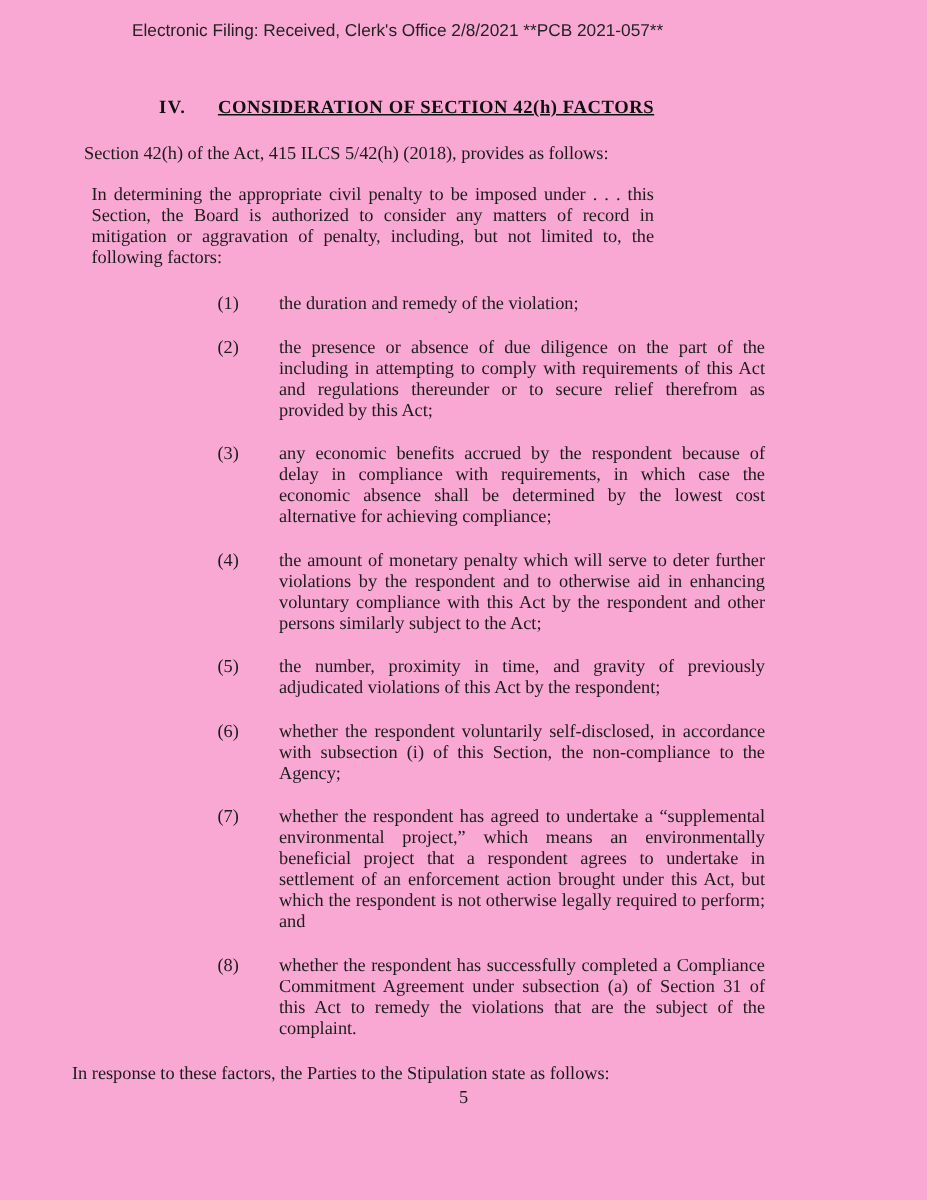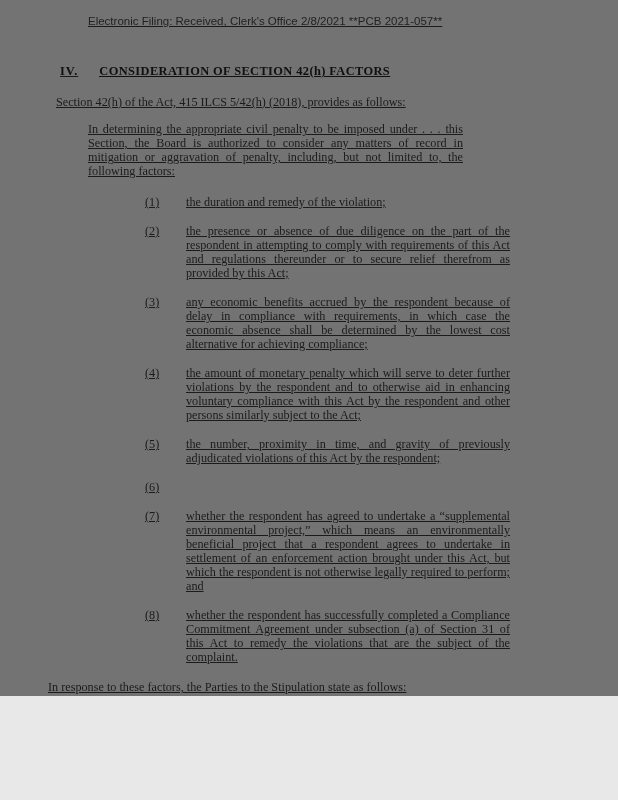--- a/index.html
+++ b/index.html
@@ -3,57 +3,56 @@
 <meta charset="utf-8">
 <style>
   html, body {
     margin: 0;
     padding: 0;
     background: #e8e8e8;
   }
   .page {
     position: relative;
     width: 618px;
-    height: 696px;
+    height: 800px;
     margin: 0 auto;
-    background: #737373;
+    background: #f9a8d4;
     color: #1b1b1b;
     font-family: "Liberation Serif", serif;
     font-size: 12.2px;
     line-height: 14px;
     overflow: hidden;
-    text-decoration: underline;
   }
   .filing-header {
     margin: 14px 0 0 88px;
     font-family: "Liberation Sans", sans-serif;
     font-size: 11.5px;
     color: #222222;
     white-space: nowrap;
   }
   .section-title {
-    margin: 36px 0 0 60px;
+    margin: 36px 0 0 106px;
     font-weight: bold;
     font-size: 12.4px;
     color: #101010;
     white-space: nowrap;
   }
   .section-title .numeral {
     margin-right: 21px;
     letter-spacing: 1px;
   }
   .section-title .title-text {
     text-decoration: underline;
     letter-spacing: 0.4px;
   }
   .intro-paragraph {
     margin: 17px 0 0 56px;
   }
   .statute-quote {
-    margin: 13px 0 0 88px;
+    margin: 13px 0 0 61px;
     width: 375px;
     text-align: justify;
   }
   .factors {
     margin-top: 17px;
   }
   .factor {
     display: flex;
     margin: 0 0 15px 145px;
   }
@@ -90,40 +89,41 @@
 
   <div class="factors">
 
     <div class="factor">
       <span class="factor-num">(1)</span>
       <span class="factor-text">the duration and remedy of the violation;</span>
     </div>
 
     <div class="factor">
       <span class="factor-num">(2)</span>
-      <span class="factor-text">the presence or absence of due diligence on the part of the respondent in attempting to comply with requirements of this Act and regulations thereunder or to secure relief therefrom as provided by this Act;</span>
+      <span class="factor-text">the presence or absence of due diligence on the part of the including in attempting to comply with requirements of this Act and regulations thereunder or to secure relief therefrom as provided by this Act;</span>
     </div>
 
     <div class="factor">
       <span class="factor-num">(3)</span>
       <span class="factor-text">any economic benefits accrued by the respondent because of delay in compliance with requirements, in which case the economic absence shall be determined by the lowest cost alternative for achieving compliance;</span>
     </div>
 
     <div class="factor">
       <span class="factor-num">(4)</span>
       <span class="factor-text">the amount of monetary penalty which will serve to deter further violations by the respondent and to otherwise aid in enhancing voluntary compliance with this Act by the respondent and other persons similarly subject to the Act;</span>
     </div>
 
     <div class="factor">
       <span class="factor-num">(5)</span>
       <span class="factor-text">the number, proximity in time, and gravity of previously adjudicated violations of this Act by the respondent;</span>
     </div>
 
     <div class="factor">
       <span class="factor-num">(6)</span>
+      <span class="factor-text">whether the respondent voluntarily self-disclosed, in accordance with subsection (i) of this Section, the non-compliance to the Agency;</span>
     </div>
 
     <div class="factor">
       <span class="factor-num">(7)</span>
       <span class="factor-text">whether the respondent has agreed to undertake a “supplemental environmental project,” which means an environmentally beneficial project that a respondent agrees to undertake in settlement of an enforcement action brought under this Act, but which the respondent is not otherwise legally required to perform; and</span>
     </div>
 
     <div class="factor">
       <span class="factor-num">(8)</span>
       <span class="factor-text">whether the respondent has successfully completed a Compliance Commitment Agreement under subsection (a) of Section 31 of this Act to remedy the violations that are the subject of the complaint.</span>

